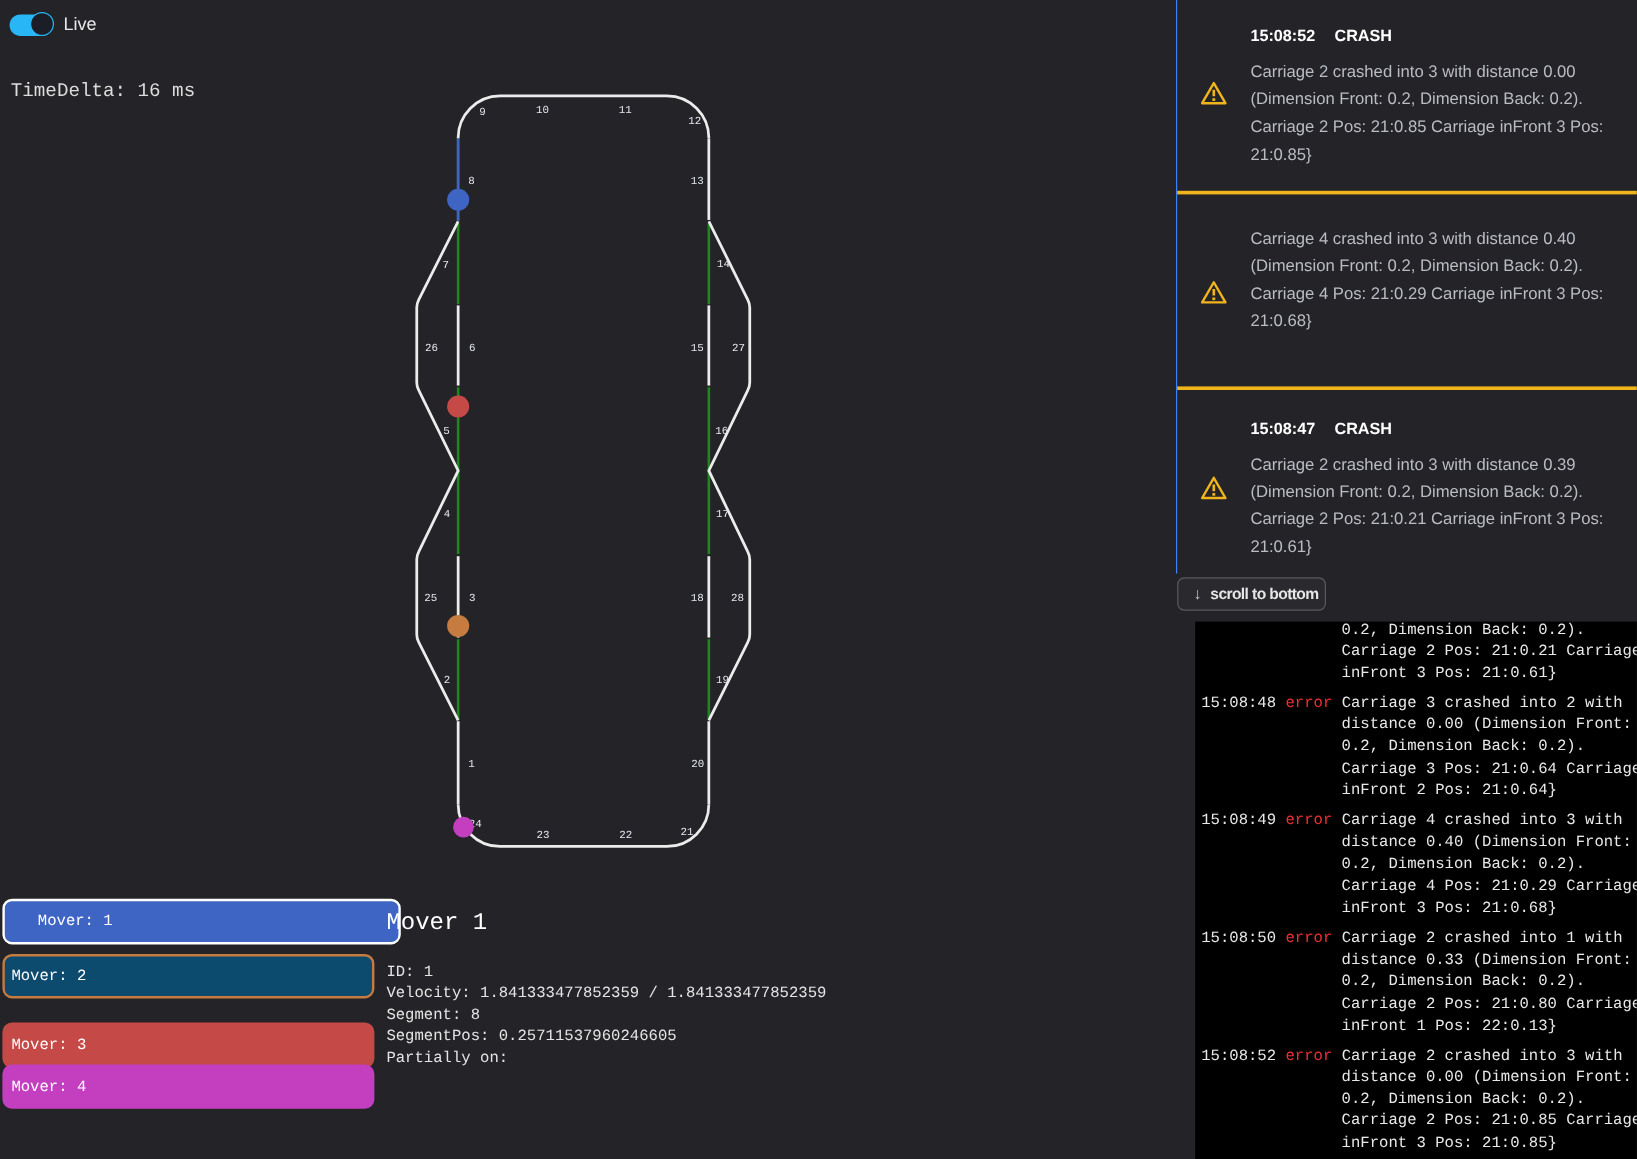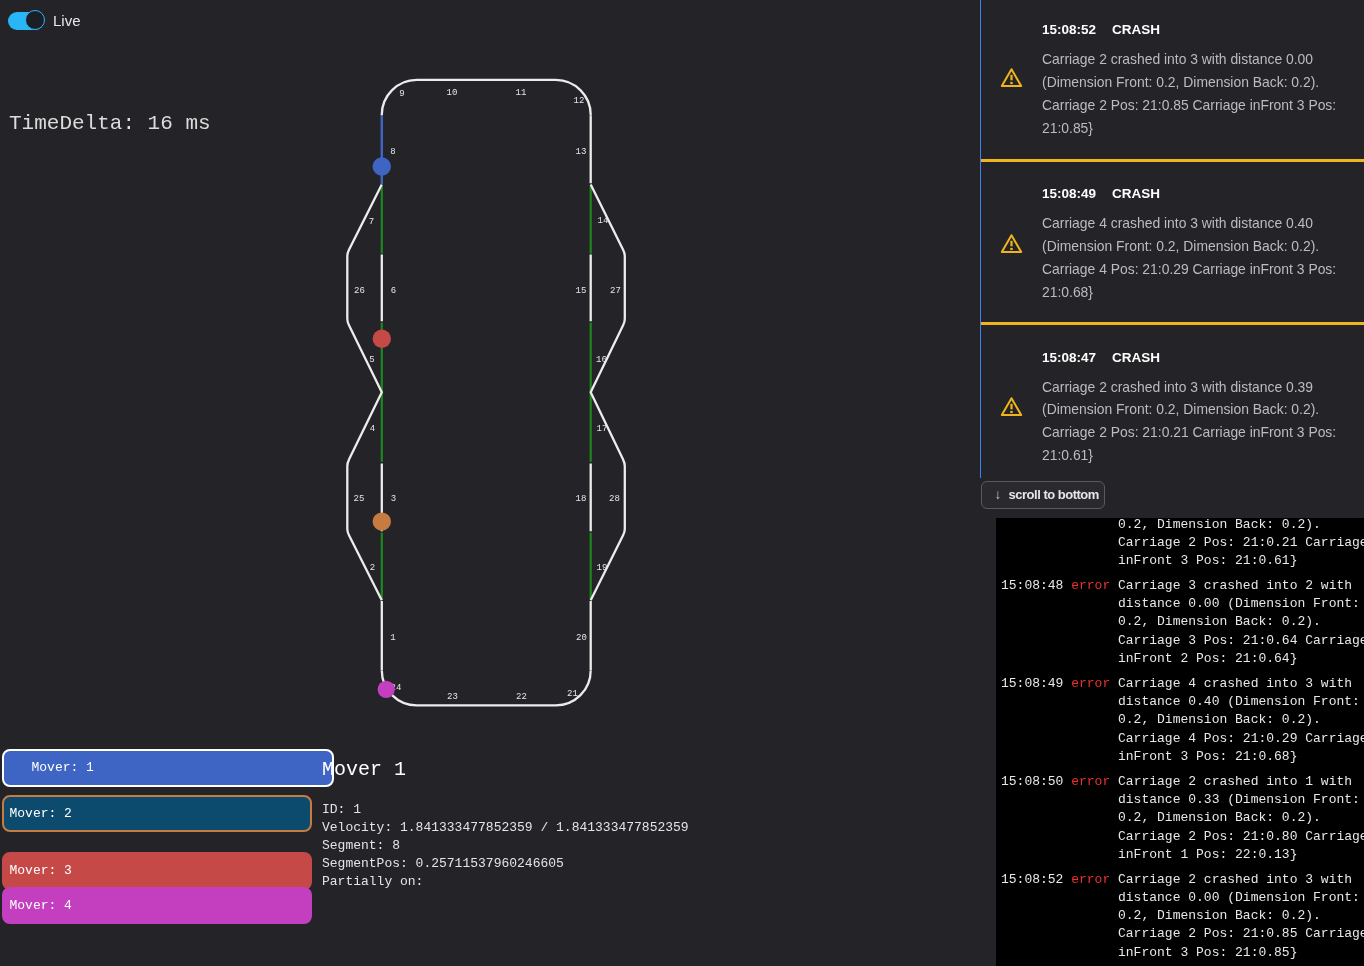--- a/index.html
+++ b/index.html
@@ -6,21 +6,21 @@
   body{width:1364px;height:966px;background:#242428;position:relative;overflow:hidden;
        font-family:"Liberation Sans", sans-serif;}
   .abs{position:absolute;}
   .mono{font-family:"Liberation Mono", monospace;}
 
   
   #toggle-track{left:8px;top:12px;width:36px;height:18px;border-radius:9px;background:#29b6f6;}
   #toggle-thumb{left:24.5px;top:10px;width:18px;height:18px;border-radius:50%;
     background:#1b1e26;border:1.6px solid #29b6f6;}
   #live{left:53px;top:12px;font-size:15px;color:#e8e8e8;line-height:17px;}
-  #timedelta{left:9px;top:66px;font-size:21px;color:#dcdcdc;line-height:20px;letter-spacing:0px;margin-top:48px;}
+  #timedelta{left:9px;top:66px;font-size:16px;color:#dcdcdc;line-height:20px;letter-spacing:0px;}
 
   
   #track{left:0;top:0;}
 
   
   .mbtn{left:1.5px;width:300.5px;height:33.7px;border-radius:8px;border:2px solid transparent;
      color:#fff;font-size:13px;line-height:33.7px;padding-left:6px;}
   #b1{top:748.9px;background:#3e64c4;border-color:#ffffff;padding-left:28px;}
   #b2{top:794.8px;background:#0c4a6e;border-color:#c67b40;}
   #b3{top:852px;background:#c54947;border-color:#c54947;}
@@ -154,21 +154,20 @@
     </div>
   </div>
   <div class="sep" style="top:158.6px;"></div>
   <div class="card" style="top:161.6px;">
     <svg class="icon" style="top:71px;" width="23" height="21" viewBox="0 0 23 21">
       <path d="M11.5,2.2 L21.2,19 L1.8,19 Z" fill="none" stroke="#f0b41c" stroke-width="2" stroke-linejoin="round"></path>
       <line x1="11.5" y1="7.8" x2="11.5" y2="13.3" stroke="#f0b41c" stroke-width="2.2"></line>
       <rect x="10.3" y="14.9" width="2.4" height="2.2" fill="#f0b41c"></rect>
     </svg>
     <div class="ctext" style="top:19.5px;">
-      <div class="ctitle">15:08:49<span class="crash">CRASH</span></div>
       <div class="cbody">Carriage 4 crashed into 3 with distance 0.40<br>(Dimension Front: 0.2, Dimension Back: 0.2).<br>Carriage 4 Pos: 21:0.29 Carriage inFront 3 Pos:<br>21:0.68}</div>
     </div>
   </div>
   <div class="sep" style="top:321.5px;"></div>
   <div class="card" style="top:324.5px;">
     <svg class="icon" style="top:71px;" width="23" height="21" viewBox="0 0 23 21">
       <path d="M11.5,2.2 L21.2,19 L1.8,19 Z" fill="none" stroke="#f0b41c" stroke-width="2" stroke-linejoin="round"></path>
       <line x1="11.5" y1="7.8" x2="11.5" y2="13.3" stroke="#f0b41c" stroke-width="2.2"></line>
       <rect x="10.3" y="14.9" width="2.4" height="2.2" fill="#f0b41c"></rect>
     </svg>

